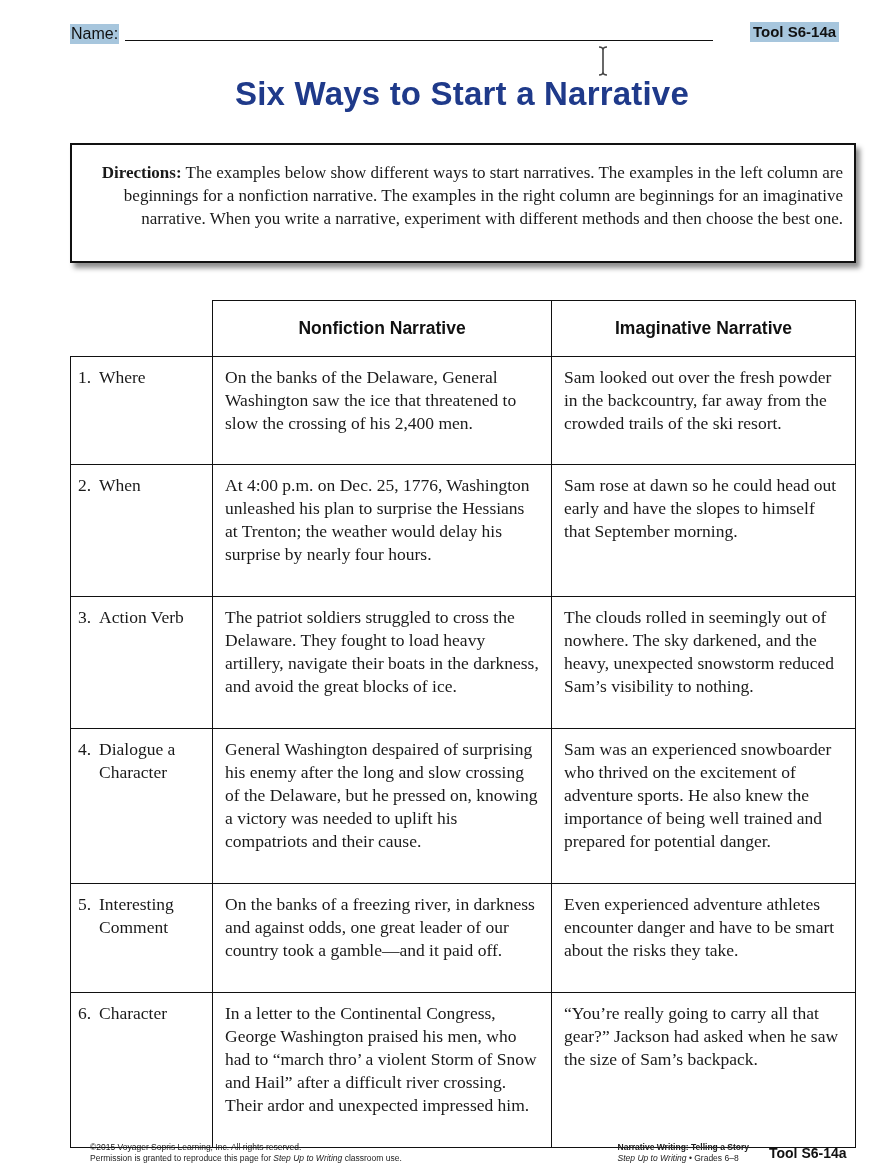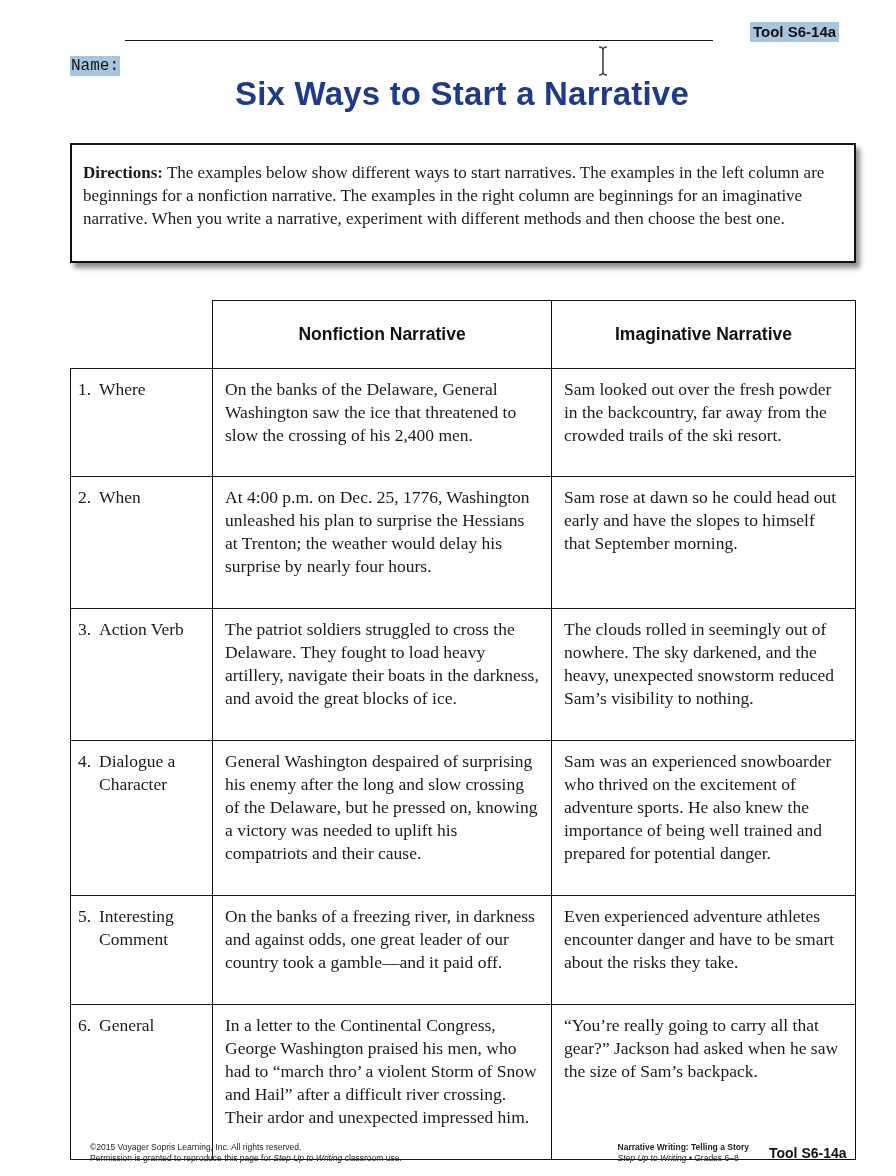--- a/index.html
+++ b/index.html
@@ -1,30 +1,30 @@
 <!DOCTYPE html>
 <html><head>
 <meta charset="utf-8">
 <style>
   html, body { margin: 0; padding: 0; background: #ffffff; }
   body { width: 896px; height: 1176px; position: relative; overflow: hidden; font-family: "Liberation Serif", serif; color: #1a1a1a; }
 
-  .name-label { position: absolute; left: 70px; top: 24px; background: #a7c6dd; font-family: Liberation Mono, monospace; font-size: 16px; line-height: 20px; padding: 0 1px; color: #111; margin-top: 32px; }
+  .name-label { position: absolute; left: 70px; top: 24px; background: #a7c6dd; font-family: Liberation Sans, sans-serif; font-size: 16px; line-height: 20px; padding: 0 1px; color: #111; }
   .name-line { position: absolute; left: 125px; top: 40px; width: 588px; height: 0; border-top: 1.5px solid #111; }
   .tool-tag { position: absolute; left: 750px; top: 22px; background: #a7c6dd; font-family: "Liberation Sans", sans-serif; font-weight: bold; font-size: 15px; line-height: 20px; padding: 0 3px; color: #111; }
   .cursor-icon { position: absolute; left: 596px; top: 45px; width: 14px; height: 32px; }
 
   .title { position: absolute; left: 0; top: 72px; width: 924px; text-align: center; font-family: "Liberation Sans", sans-serif; font-weight: bold; font-size: 33px; line-height: 44px; color: #1f3a8a; letter-spacing: 0.2px; }
 
-  .directions { position: absolute; left: 70px; top: 143px; width: 760px; height: 100px; border: 2.5px solid #111; padding: 16px 11px 0 11px; box-shadow: 4px 5px 5px rgba(0,0,0,0.45); font-size: 17px; line-height: 23px; color: #1a1a1a; }
+  .directions { position: absolute; left: 70px; top: 143px; width: 760px; height: 100px; border: 2.5px solid #111; padding: 16px 11px 0 11px; box-shadow: 4px 5px 5px rgba(0,0,0,0.45); font-size: 17px; line-height: 23px; color: #1a1a1a; text-align: right; }
   .directions b { font-weight: bold; }
 
   table.grid { position: absolute; left: 70px; top: 300px; border-collapse: collapse; table-layout: fixed; width: 785px; }
   table.grid td, table.grid th { border: 1.5px solid #111; vertical-align: top; }
-  table.grid th { font-family: "Liberation Sans", sans-serif; font-weight: bold; font-size: 17.5px; height: 39px; padding: 14px; text-align: center; vertical-align: middle; color: #111; }
+  table.grid th { font-family: "Liberation Sans", sans-serif; font-weight: bold; font-size: 17.5px; height: 39px; padding: 8px; text-align: center; vertical-align: middle; color: #111; }
   table.grid th.blank { border-top: none; border-left: none; }
   col.c1 { width: 142px; }
   col.c2 { width: 339px; }
   col.c3 { width: 304px; }
   table.grid td { font-size: 17.5px; line-height: 23px; padding: 9px 10px 6px 12px; color: #1a1a1a; }
   table.grid td.label { padding-left: 7px; }
   .lab { display: flex; }
   .lab .num { width: 21px; flex: none; }
   tr.r1 td { height: 92px; }
   tr.r2 td { height: 116px; }
@@ -117,21 +117,21 @@
             <span>Interesting Comment</span>
           </div>
         </td>
       <td>On the banks of a freezing river, in darkness and against odds, one great leader of our country took a gamble—and it paid off.</td>
       <td>Even experienced adventure athletes encounter danger and have to be smart about the risks they take.</td>
     </tr>
     <tr class="r6">
       <td class="label">
           <div class="lab">
             <span class="num">6.</span>
-            <span>General</span>
+            <span>Character</span>
           </div>
         </td>
       <td>In a letter to the Continental Congress, George Washington praised his men, who had to “march thro’ a violent Storm of Snow and Hail” after a difficult river crossing. Their ardor and unexpected impressed him.</td>
       <td>“You’re really going to carry all that gear?” Jackson had asked when he saw the size of Sam’s backpack.</td>
     </tr>
   </tbody>
 </table>
 
 <div class="footer-left">
   <div>©2015 Voyager Sopris Learning, Inc. All rights reserved.</div>

